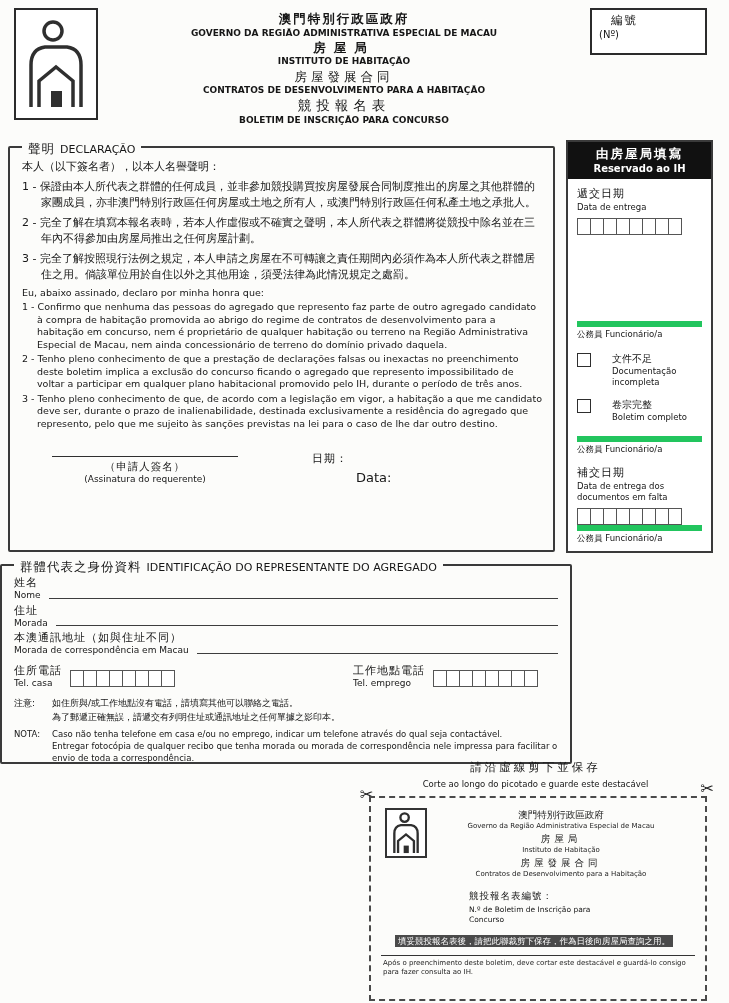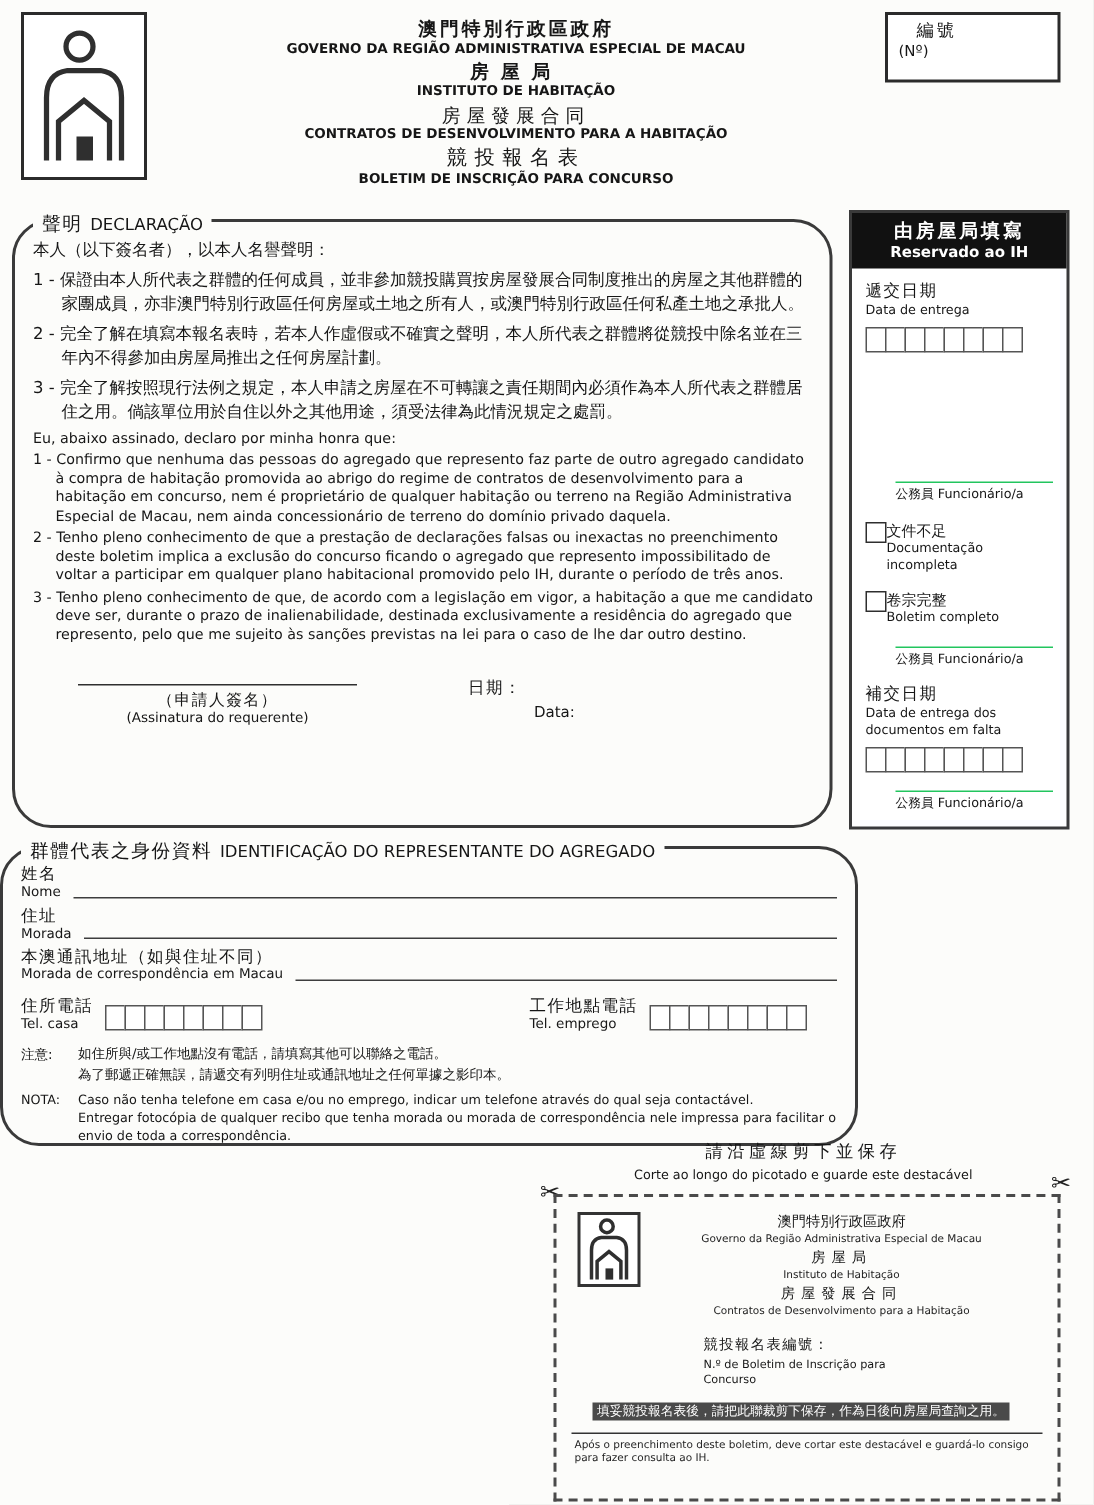--- a/index.html
+++ b/index.html
@@ -18,60 +18,60 @@
   .hz.dept{ letter-spacing:8px; }
   .hz.prog{ font-weight:normal; letter-spacing:4px; }
   .hz.form{ font-size:13.5px; letter-spacing:5px; font-weight:normal; }
   .hp{ font-size:9px; font-weight:bold; line-height:1.35; margin-bottom:1px; }
   .number-box{ position:absolute; left:590px; top:8px; width:117px; height:47px;
     border:2px solid #2b2b2b; padding:3px 7px; background:#fff; }
   .number-box .nz{ font-size:11.5px; letter-spacing:2px;margin-left:12px; }
   .number-box .np{ font-size:10px; margin-top:1px; }
 
   
-  .fieldset{ position:absolute; border:2px solid #3a3a3a; border-radius:26px; background:#fcfcfa; }
+  .fieldset{ position:absolute; border:2px solid #3a3a3a; border-radius:2px; background:#fcfcfa; }
   .legend{ position:absolute; top:-10px; left:12px; background:#fcfcfa; padding:0 6px; white-space:nowrap; }
   .legend .lz{ font-size:12.5px; letter-spacing:1px; }
   .legend .lp{ font-size:11px; }
 
   
   .decl{ left:8px; top:146px; width:547px; height:406px; }
   .decl-body{ padding:9px 10px 8px 12px; }
   p.zh{ font-size:11px; line-height:1.5; margin:2px 0 3px; }
   p.zh.item{ padding-left:19px; text-indent:-19px; }
   p.pt{ font-size:9.5px; line-height:1.32; margin:2px 0; }
   p.pt.item{ padding-left:15px; text-indent:-15px; }
   .sig-row{ display:flex; margin-top:15px; align-items:flex-start; }
   .sig-left{ width:210px; margin-left:18px; text-align:center; }
   .sig-line{ border-bottom:1.2px solid #2f2f2f; height:12px; margin:0 12px; }
   .sig-zh{ font-size:10.5px; margin-top:3px; letter-spacing:1px; }
   .sig-pt{ font-size:9px; }
   .sig-date{ margin-left:62px; padding-top:6px; }
   .sig-date .dz{ font-size:11px; letter-spacing:1px; }
-  .sig-date .dp{ font-size:10px; margin-top:4px;padding-left:44px; }
+  .sig-date .dp{ font-size:13px; margin-top:4px;padding-left:44px; }
 
   
   .reserved{ position:absolute; left:566px; top:140px; width:147px; height:413px;
     border:2px solid #3a3a3a; display:flex; flex-direction:column; background:#fff; }
   .res-band{ background:#111; color:#fff; text-align:center; padding:4px 2px 5px; }
   .res-band .bz{ font-size:12.5px; font-weight:bold; letter-spacing:2px;text-align:center; }
   .res-band .bp{ font-size:10px; font-weight:bold; }
   .res-body{ flex:1; display:flex; flex-direction:column; padding:7px 9px 9px; }
   .res-lz{ font-size:11px; letter-spacing:1px; }
   .res-lp{ font-size:8.5px; margin-top:1px; line-height:1.3; }
   .cells{ display:flex; margin-top:5px; }
   .cell{ width:14px; height:17px; border:1px solid #555; margin-left:-1px; background:#fff; }
   .cell:first-child{ margin-left:0; }
-  .res-sig{ border-top:1px solid #22c55e; padding-top:2px; font-size:8.5px;margin-left:20px; }
+  .res-sig{ border-top:6px solid #22c55e; padding-top:2px; font-size:8.5px; }
   .res-sig.g1{ margin-top:86px; }
   .res-sig.g2{ margin-top:13px; }
   .res-sig.g3{ margin-top:auto; }
   .check-row{ display:flex; margin-top:11px; }
   .checkbox{ width:14px; height:14px; border:1.6px solid #2e2e2e; flex:none; margin-top:1px; background:#fff; }
-  .check-labels{ margin-left:0; }
+  .check-labels{ margin-left:21px; }
   .check-labels .cz{ font-size:10px; }
   .check-labels .cp{ font-size:8.5px; line-height:1.25; }
   .res-lz.re{ margin-top:9px; }
 
   
   .ident{ left:0; top:564px; width:572px; height:200px; }
   .ident-body{ padding:8px 12px 6px; }
   .frow{ display:flex; align-items:flex-end; margin-top:2px; }
   .flabel .fz{ font-size:11px; line-height:1.3; letter-spacing:1px; }
   .flabel .fp{ font-size:9px; line-height:1.25; }

